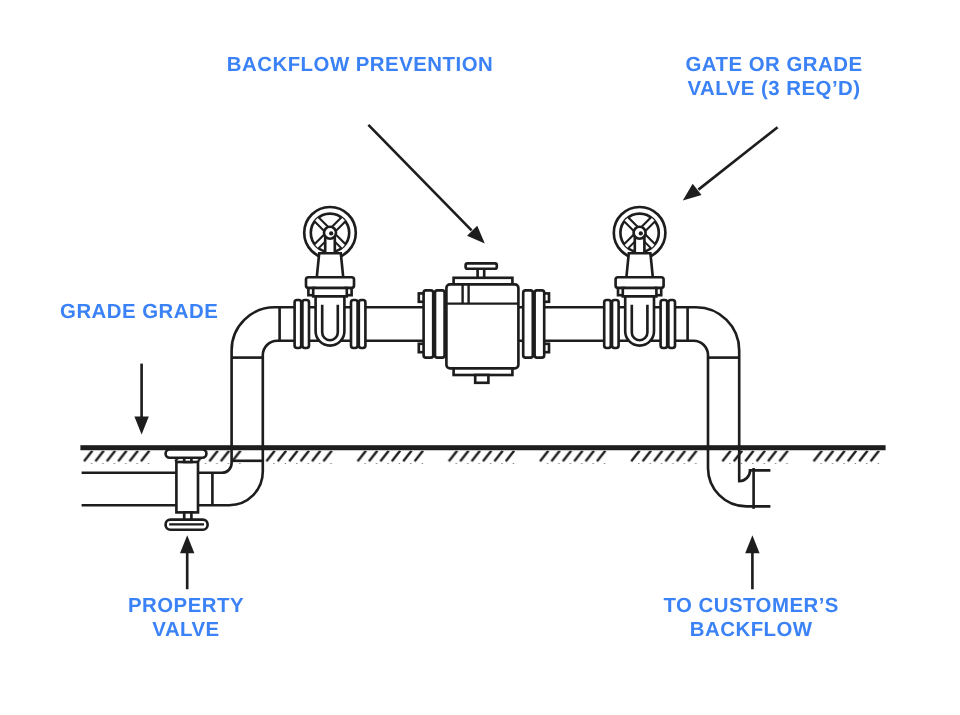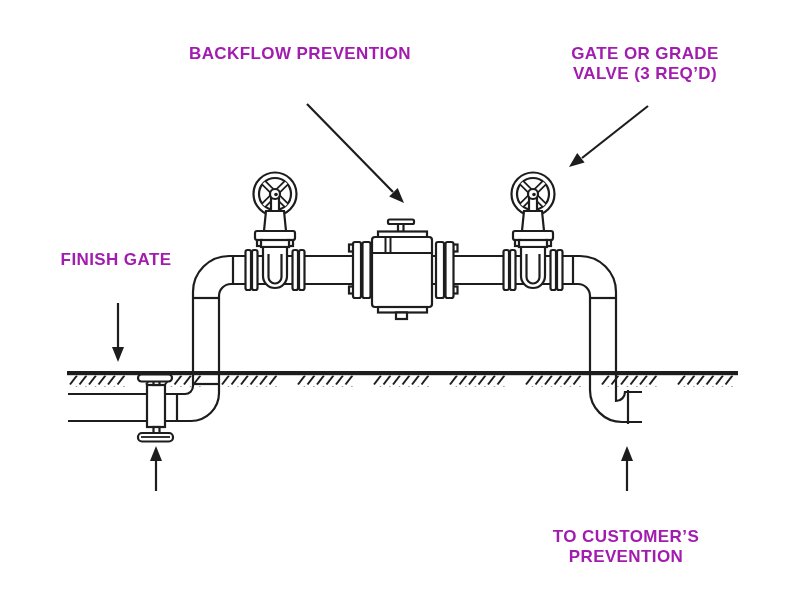--- a/index.html
+++ b/index.html
@@ -5,21 +5,21 @@
   html,body{margin:0;padding:0;background:#ffffff;}
   .stage{
     position:relative;width:800px;height:596px;background:#ffffff;overflow:hidden;
     font-family:"Liberation Sans",sans-serif;
   }
   .stage svg{position:absolute;left:0;top:0;}
   .diagram-label{
     position:absolute;transform:translateX(-50%);
     text-align:center;white-space:nowrap;
     font-weight:bold;font-size:17px;line-height:20px;letter-spacing:0.4px;
-    color:#a21caf;
+    color:#3b82f6;
   }
   .diagram-label span{display:block;}
 </style>
 </head>
 <body>
 
 <div class="stage">
 
   <svg width="800" height="596" viewBox="0 0 800 596">
     <defs>
@@ -160,22 +160,26 @@
   <div class="diagram-label" style="left:300px;top:44px;">
     <span>BACKFLOW PREVENTION</span>
   </div>
 
   <div class="diagram-label" style="left:645px;top:44px;">
     <span>GATE OR GRADE</span>
     <span>VALVE (3 REQ’D)</span>
   </div>
 
   <div class="diagram-label" style="left:116px;top:250px;">
-    <span>FINISH GATE</span>
+    <span>GRADE GRADE</span>
   </div>
 
+  <div class="diagram-label" style="left:155px;top:495px;">
+    <span>PROPERTY</span>
+    <span>VALVE</span>
+  </div>
 
-  <div class="diagram-label" style="left:626px;top:495px;margin-top:32px;">
+  <div class="diagram-label" style="left:626px;top:495px;">
     <span>TO CUSTOMER’S</span>
-    <span>PREVENTION</span>
+    <span>BACKFLOW</span>
   </div>
 
 </div>
 
 </body></html>

